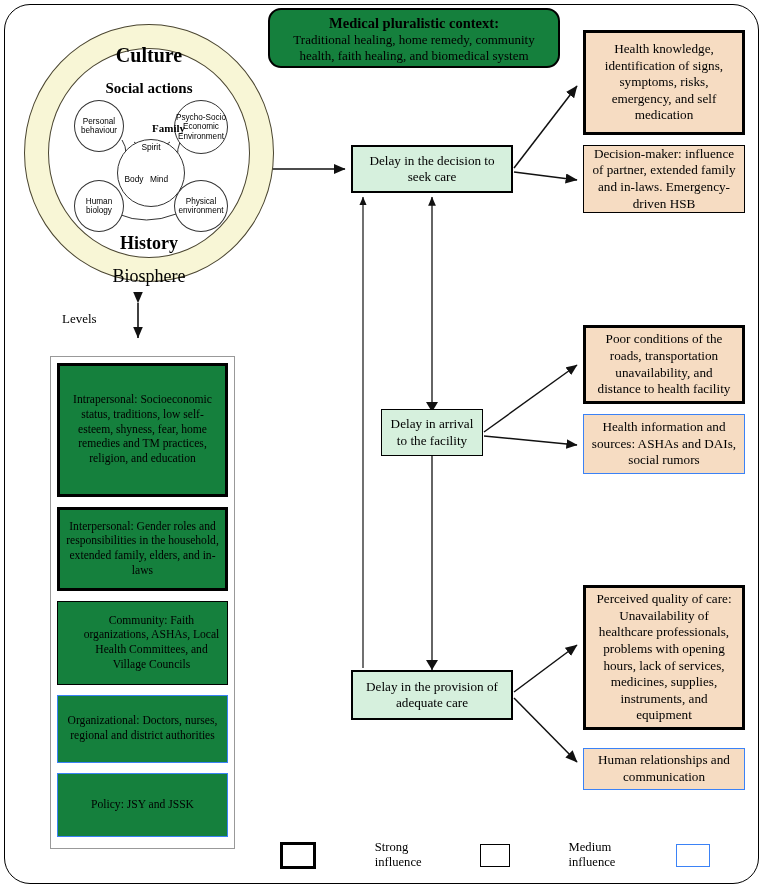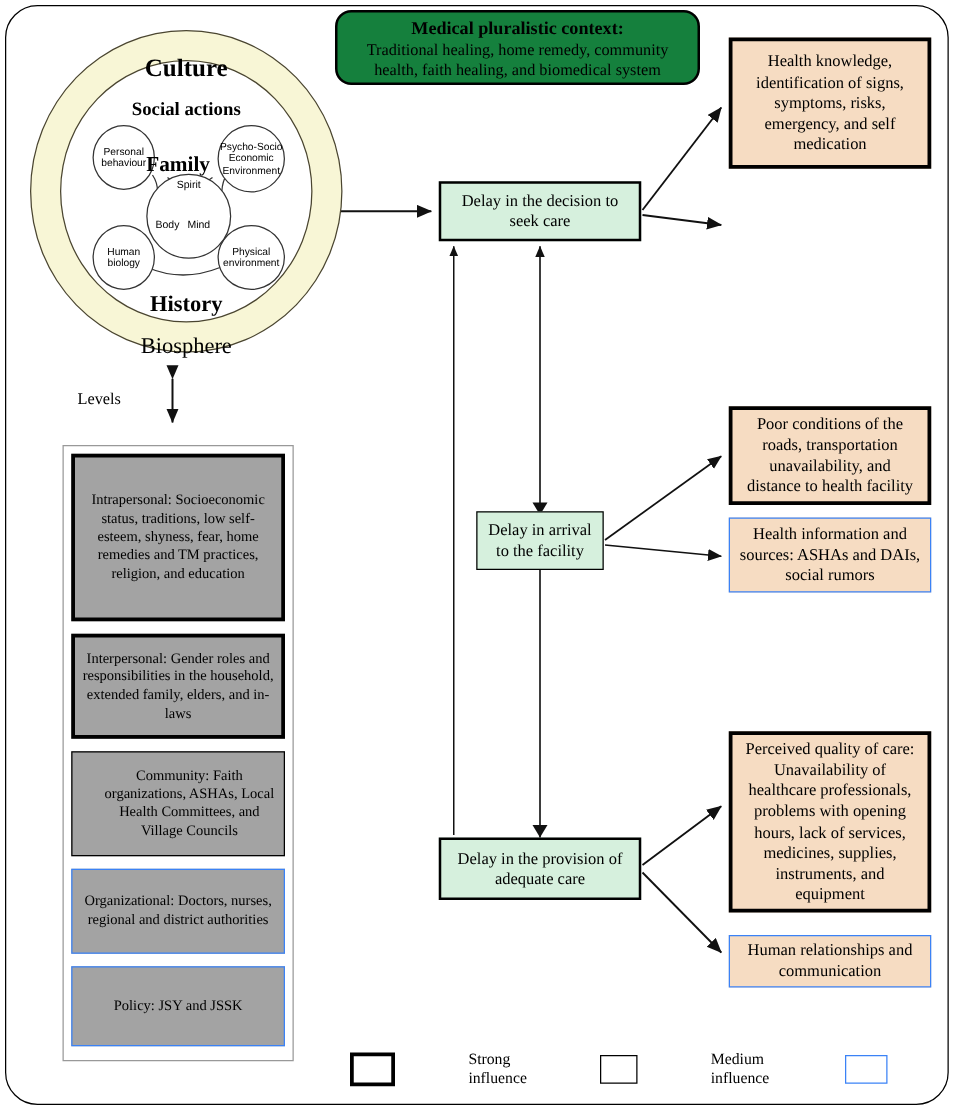--- a/index.html
+++ b/index.html
@@ -36,35 +36,35 @@
     display:flex;align-items:center;justify-content:center;text-align:center;
     font-family:"Liberation Sans", sans-serif;
     font-size:8.2px;line-height:1.12;color:#000;
   }
   #c-personal{left:56px;top:82px;width:50px;height:52px;}
   #c-psycho{left:156px;top:82px;width:54px;height:54px;}
   #c-human{left:56px;top:162px;width:50px;height:52px;}
   #c-physical{left:156px;top:162px;width:54px;height:52px;}
   #c-family{left:99px;top:121px;width:68px;height:68px;font-size:8.6px;}
 
-  #lab-family{position:absolute;left:99px;top:104px;width:68px;text-align:left;font-weight:bold;font-size:17px;}
+  #lab-family{position:absolute;left:99px;top:104px;width:68px;text-align:right;font-weight:bold;font-size:11px;}
   #t-spirit{position:absolute;left:99px;top:124px;width:68px;text-align:center;font-size:8.4px;font-family:"Liberation Sans",sans-serif;}
   #t-body{position:absolute;left:98px;top:156px;width:36px;text-align:center;font-size:8.4px;font-family:"Liberation Sans",sans-serif;}
   #t-mind{position:absolute;left:132px;top:156px;width:36px;text-align:left;font-size:8.4px;font-family:"Liberation Sans",sans-serif;}
 
   
   #levels-label{position:absolute;left:62px;top:311px;font-size:13px;}
 
   
   #levels-panel{
     left:50px;top:356px;width:185px;height:493px;
     border:1px solid #999;background:#fff;padding:6px;
   }
   .lvbox{
-    border:1.1px solid #5a5a8a;background:#a3a3a3;
+    border:1.1px solid #5a5a8a;background:#15803d;
     text-align:center;font-size:11.6px;line-height:1.27;color:#000;
     display:flex;align-items:center;justify-content:center;
     padding:4px 6px;box-sizing:border-box;
   }
   .strong{border:3.2px solid #000;}
   .medium{border:1.6px solid #000;}
   .low{border:1px solid #3b82f6;}
 
   
   #ctx{
@@ -194,20 +194,21 @@
   <div id="ctx" class="abs">
     <div id="ctx-title">Medical pluralistic context:</div>
     <div id="ctx-body">Traditional healing, home remedy, community health, faith healing, and biomedical system</div>
   </div>
 
   <div id="g1" class="abs green">Delay in the decision to seek care</div>
   <div id="g2" class="abs green">Delay in arrival to the facility</div>
   <div id="g3" class="abs green">Delay in the provision of adequate care</div>
 
   <div id="p1" class="abs peach strong">Health knowledge, identification of signs, symptoms, risks, emergency, and self medication</div>
+  <div id="p2" class="abs peach medium">Decision-maker: influence of partner, extended family and in-laws. Emergency-driven HSB</div>
   <div id="p3" class="abs peach strong">Poor conditions of the roads, transportation unavailability, and distance to health facility</div>
   <div id="p4" class="abs peach low">Health information and sources: ASHAs and DAIs, social rumors</div>
   <div id="p5" class="abs peach strong">Perceived quality of care: Unavailability of healthcare professionals, problems with opening hours, lack of services, medicines, supplies, instruments, and equipment</div>
   <div id="p6" class="abs peach low">Human relationships and communication</div>
 
   <div id="legend" class="abs">
     <div class="lg-item">
       <span class="lg-swatch strong"></span>
       <span class="lg-text">Strong influence</span>
     </div>

